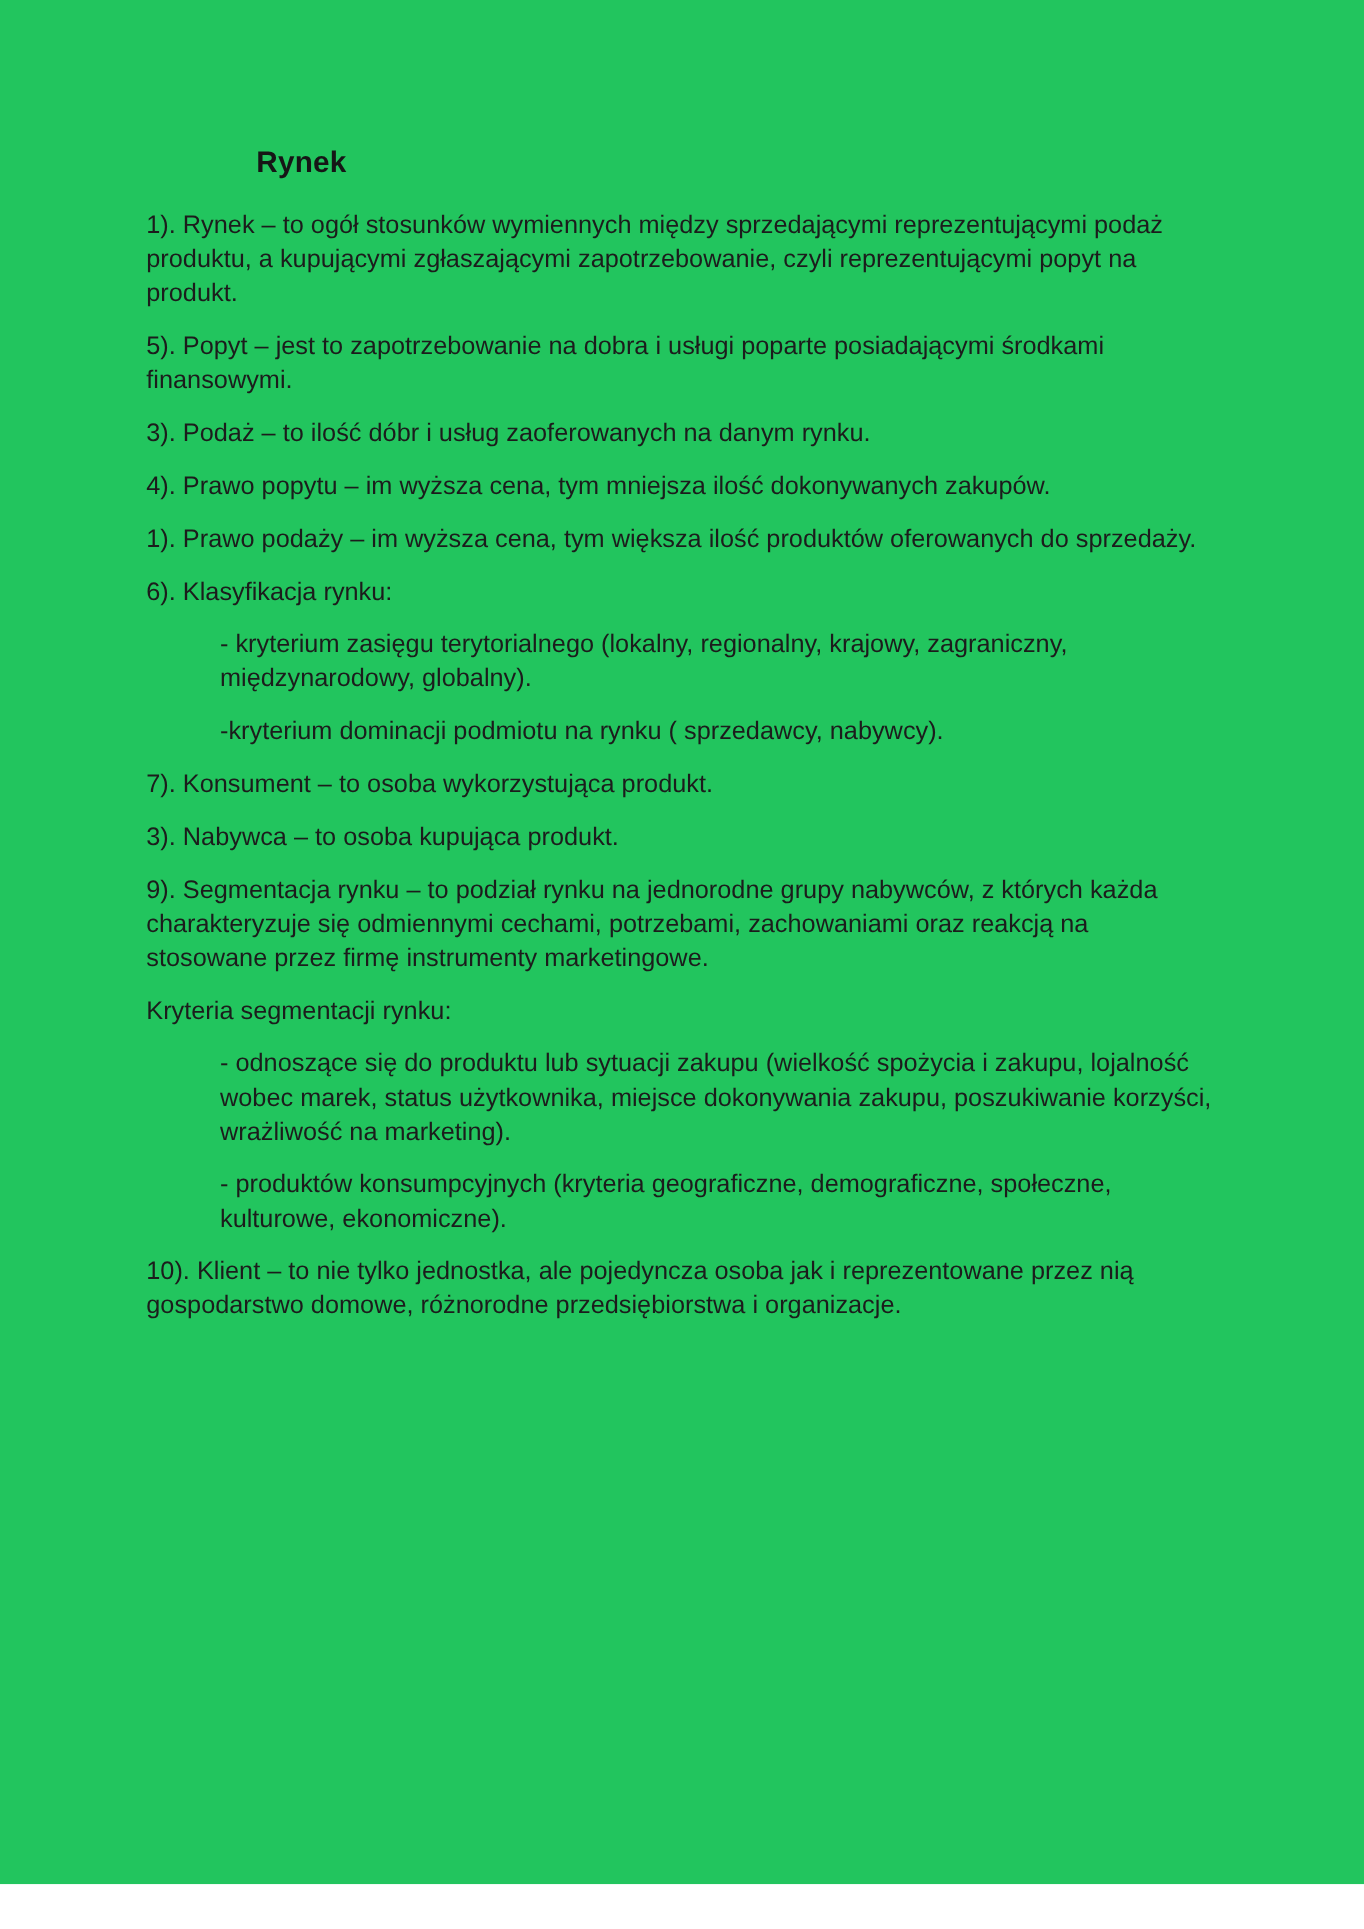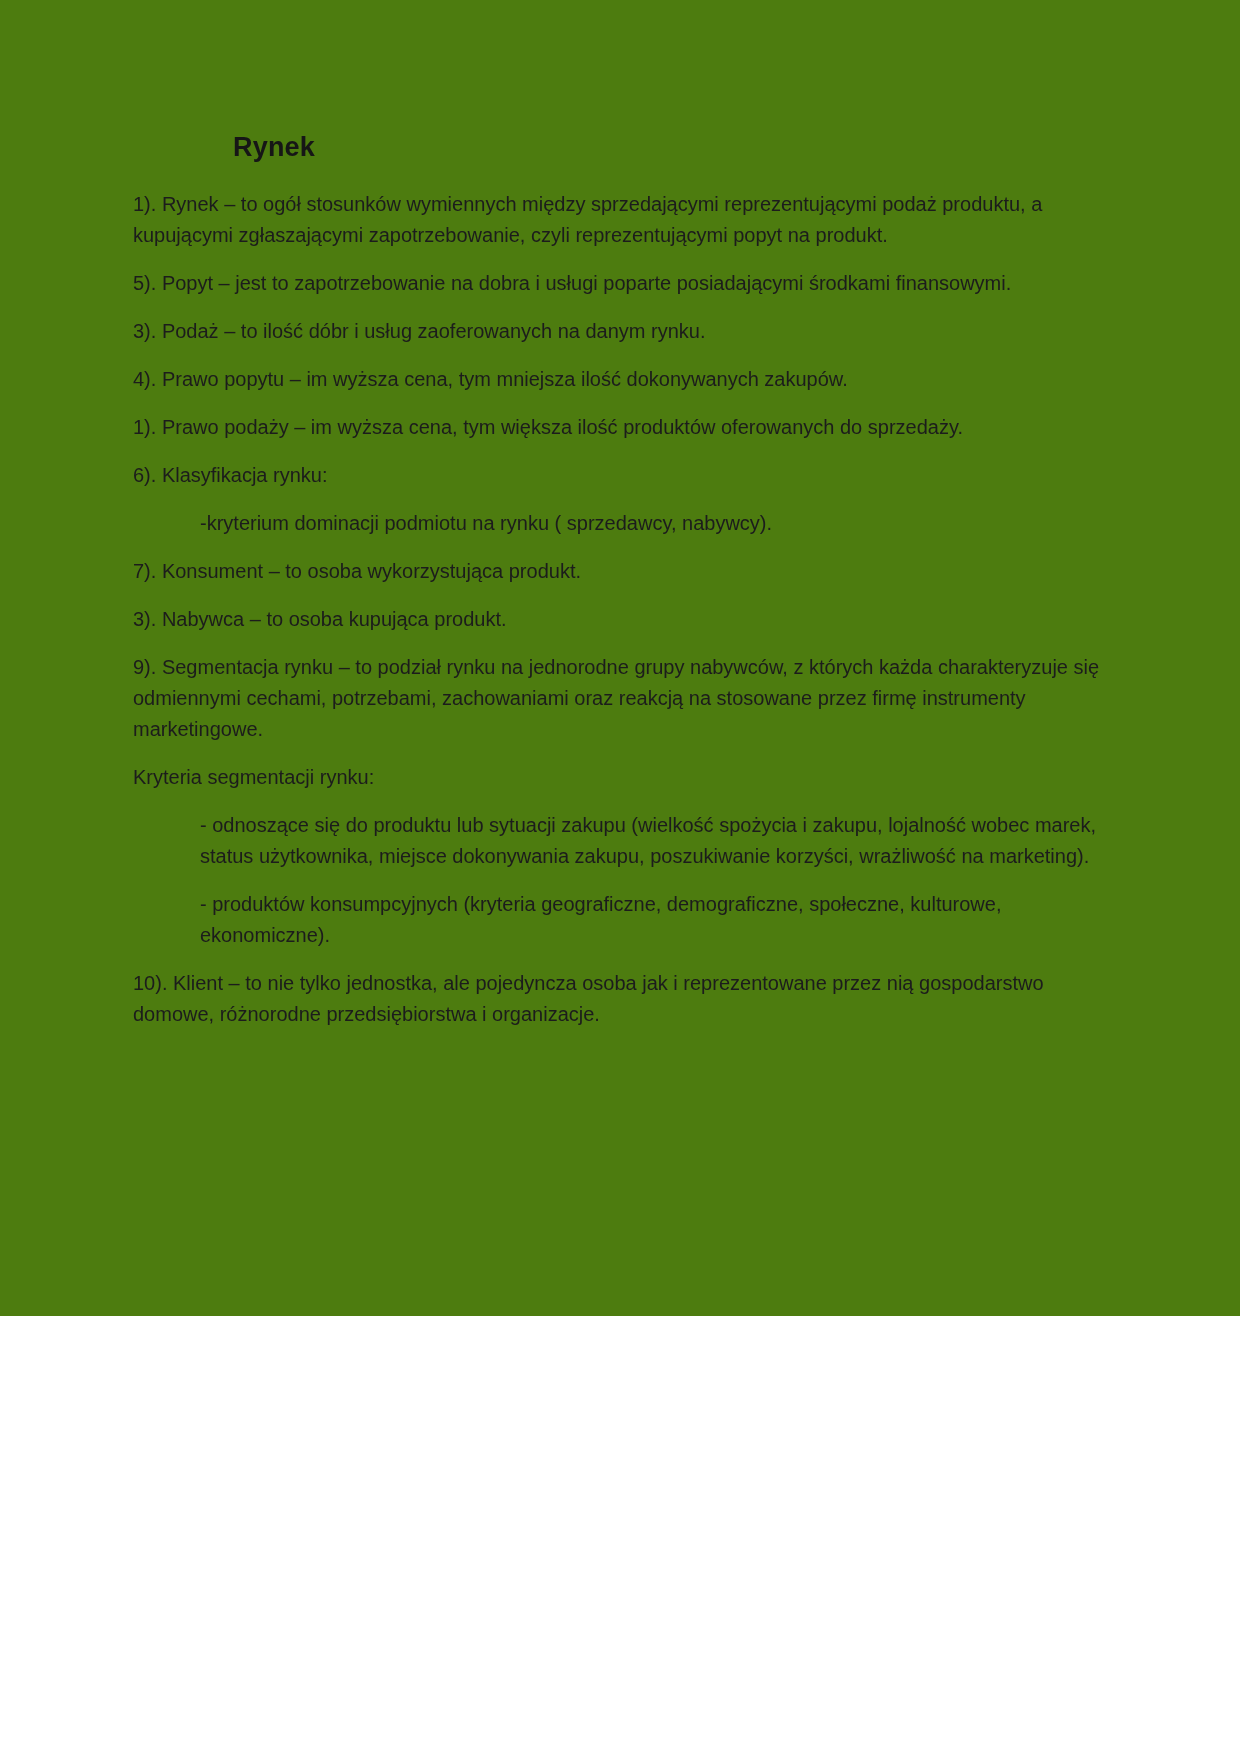--- a/index.html
+++ b/index.html
@@ -3,58 +3,59 @@
 <meta charset="utf-8">
 <style>
   html, body {
     margin: 0;
     padding: 0;
     background: #ffffff;
   }
   .page {
     position: relative;
     width: 1240px;
-    height: 1316px;
+    height: 1713px;
     box-sizing: border-box;
-    background: #4d7c0f;
+    background: #22c55e;
     padding: 132px 135px 60px 133px;
     font-family: "Liberation Sans", sans-serif;
     color: #1c1c1c;
     overflow: hidden;
   }
   .doc-title {
     font-size: 27px;
     font-weight: bold;
     margin: 0 0 26px 100px;
     color: #161616;
     letter-spacing: 0.2px;
   }
   .para {
     margin: 0 0 17px 0;
-    font-size: 20px;
+    font-size: 23px;
     line-height: 31px;
     font-weight: 500;
     color: #1c1c1c;
   }
   .para.indent {
     margin-left: 67px;
   }
 </style>
 </head>
 <body>
 
 <div class="page">
   <h1 class="doc-title">Rynek</h1>
   <div id="doc-body">
       <p class="para">1). Rynek – to ogół stosunków wymiennych między sprzedającymi reprezentującymi podaż produktu, a kupującymi zgłaszającymi zapotrzebowanie, czyli reprezentującymi popyt na produkt.</p>
       <p class="para">5). Popyt – jest to zapotrzebowanie na dobra i usługi poparte posiadającymi środkami finansowymi.</p>
       <p class="para">3). Podaż – to ilość dóbr i usług zaoferowanych na danym rynku.</p>
       <p class="para">4). Prawo popytu – im wyższa cena, tym mniejsza ilość dokonywanych zakupów.</p>
       <p class="para">1). Prawo podaży – im wyższa cena, tym większa ilość produktów oferowanych do sprzedaży.</p>
       <p class="para">6). Klasyfikacja rynku:</p>
+      <p class="para indent">- kryterium zasięgu terytorialnego (lokalny, regionalny, krajowy, zagraniczny, międzynarodowy, globalny).</p>
       <p class="para indent">-kryterium dominacji podmiotu na rynku ( sprzedawcy, nabywcy).</p>
       <p class="para">7). Konsument – to osoba wykorzystująca produkt.</p>
       <p class="para">3). Nabywca – to osoba kupująca produkt.</p>
       <p class="para">9). Segmentacja rynku – to podział rynku na jednorodne grupy nabywców, z których każda charakteryzuje się odmiennymi cechami, potrzebami, zachowaniami oraz reakcją na stosowane przez firmę instrumenty marketingowe.</p>
       <p class="para">Kryteria segmentacji rynku:</p>
       <p class="para indent">- odnoszące się do produktu lub sytuacji zakupu (wielkość spożycia i zakupu, lojalność wobec marek, status użytkownika, miejsce dokonywania zakupu, poszukiwanie korzyści, wrażliwość na marketing).</p>
       <p class="para indent">- produktów konsumpcyjnych (kryteria geograficzne, demograficzne, społeczne, kulturowe, ekonomiczne).</p>
       <p class="para">10). Klient – to nie tylko jednostka, ale pojedyncza osoba jak i reprezentowane przez nią gospodarstwo domowe, różnorodne przedsiębiorstwa i organizacje.</p>
     </div>
 </div>

